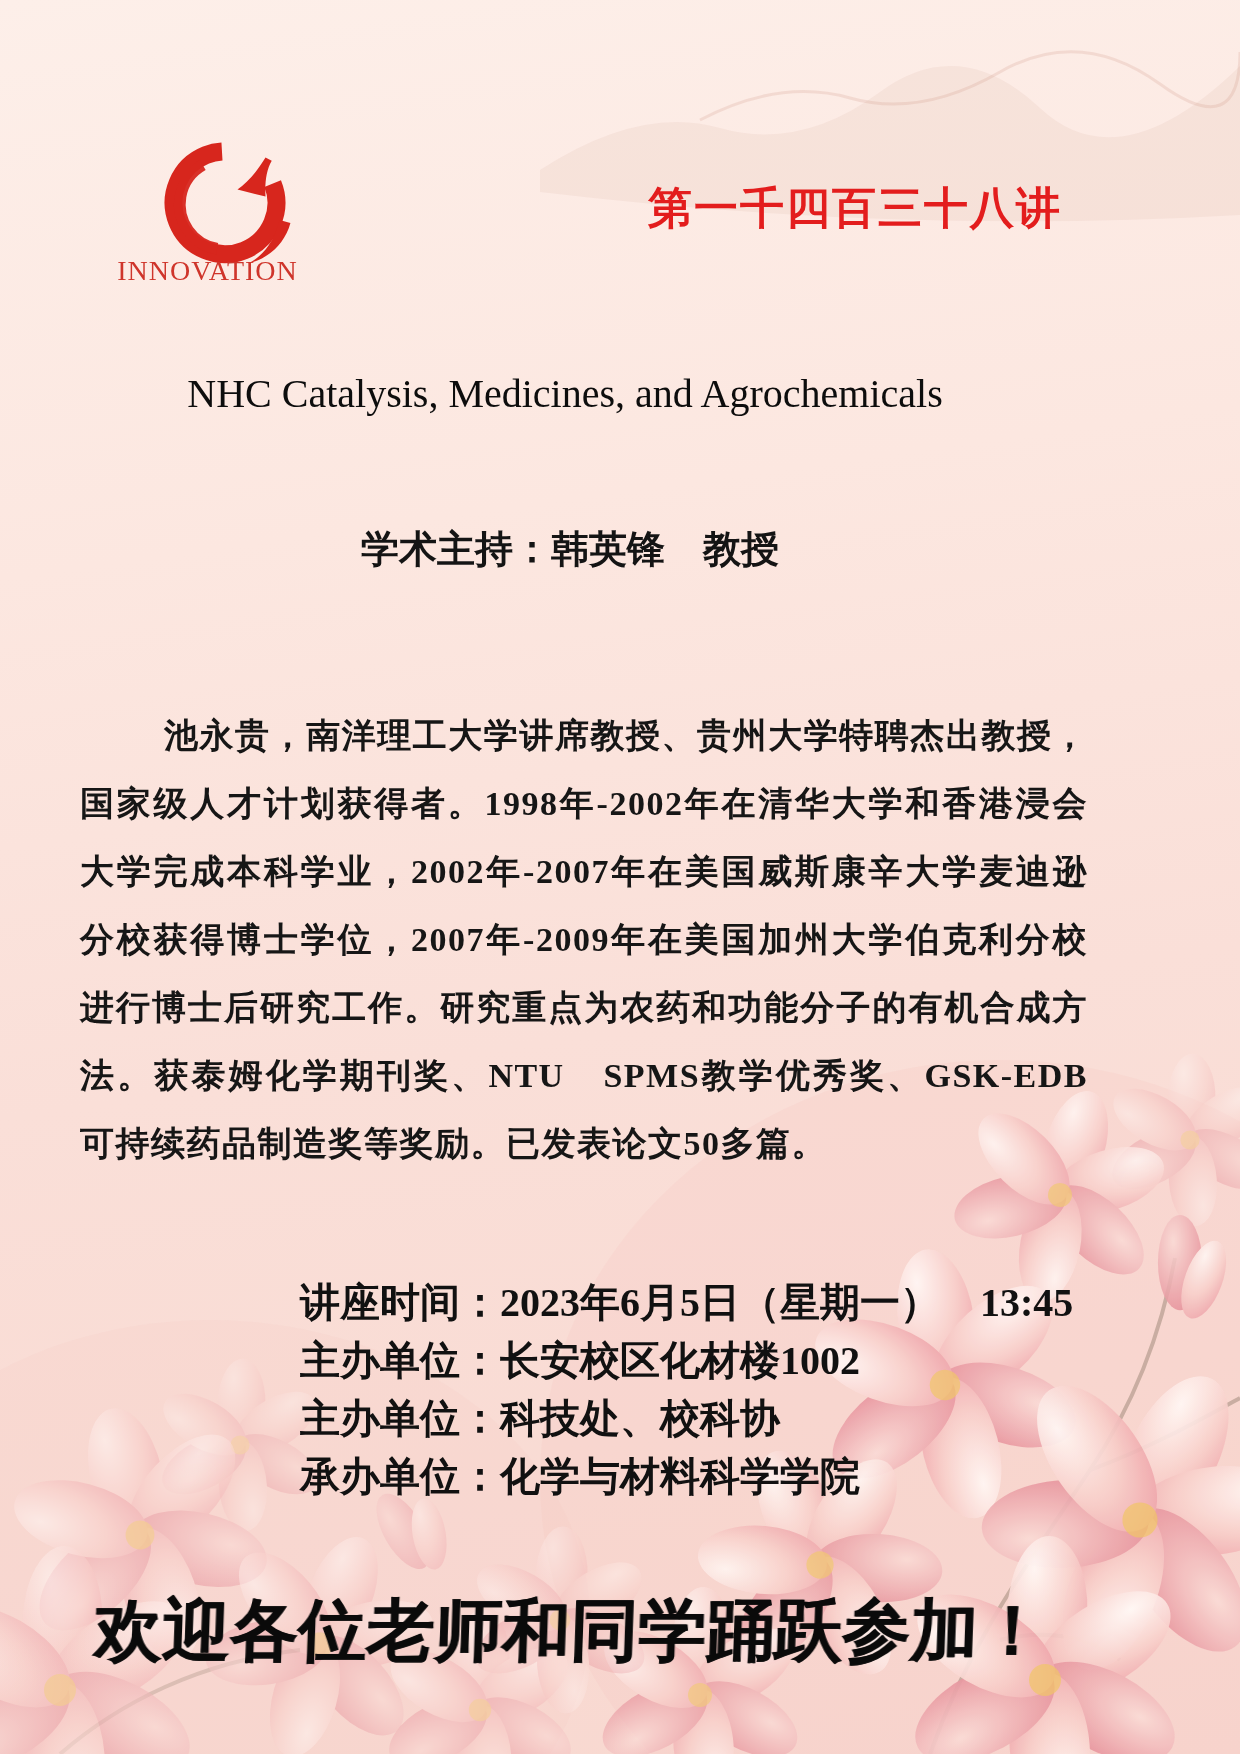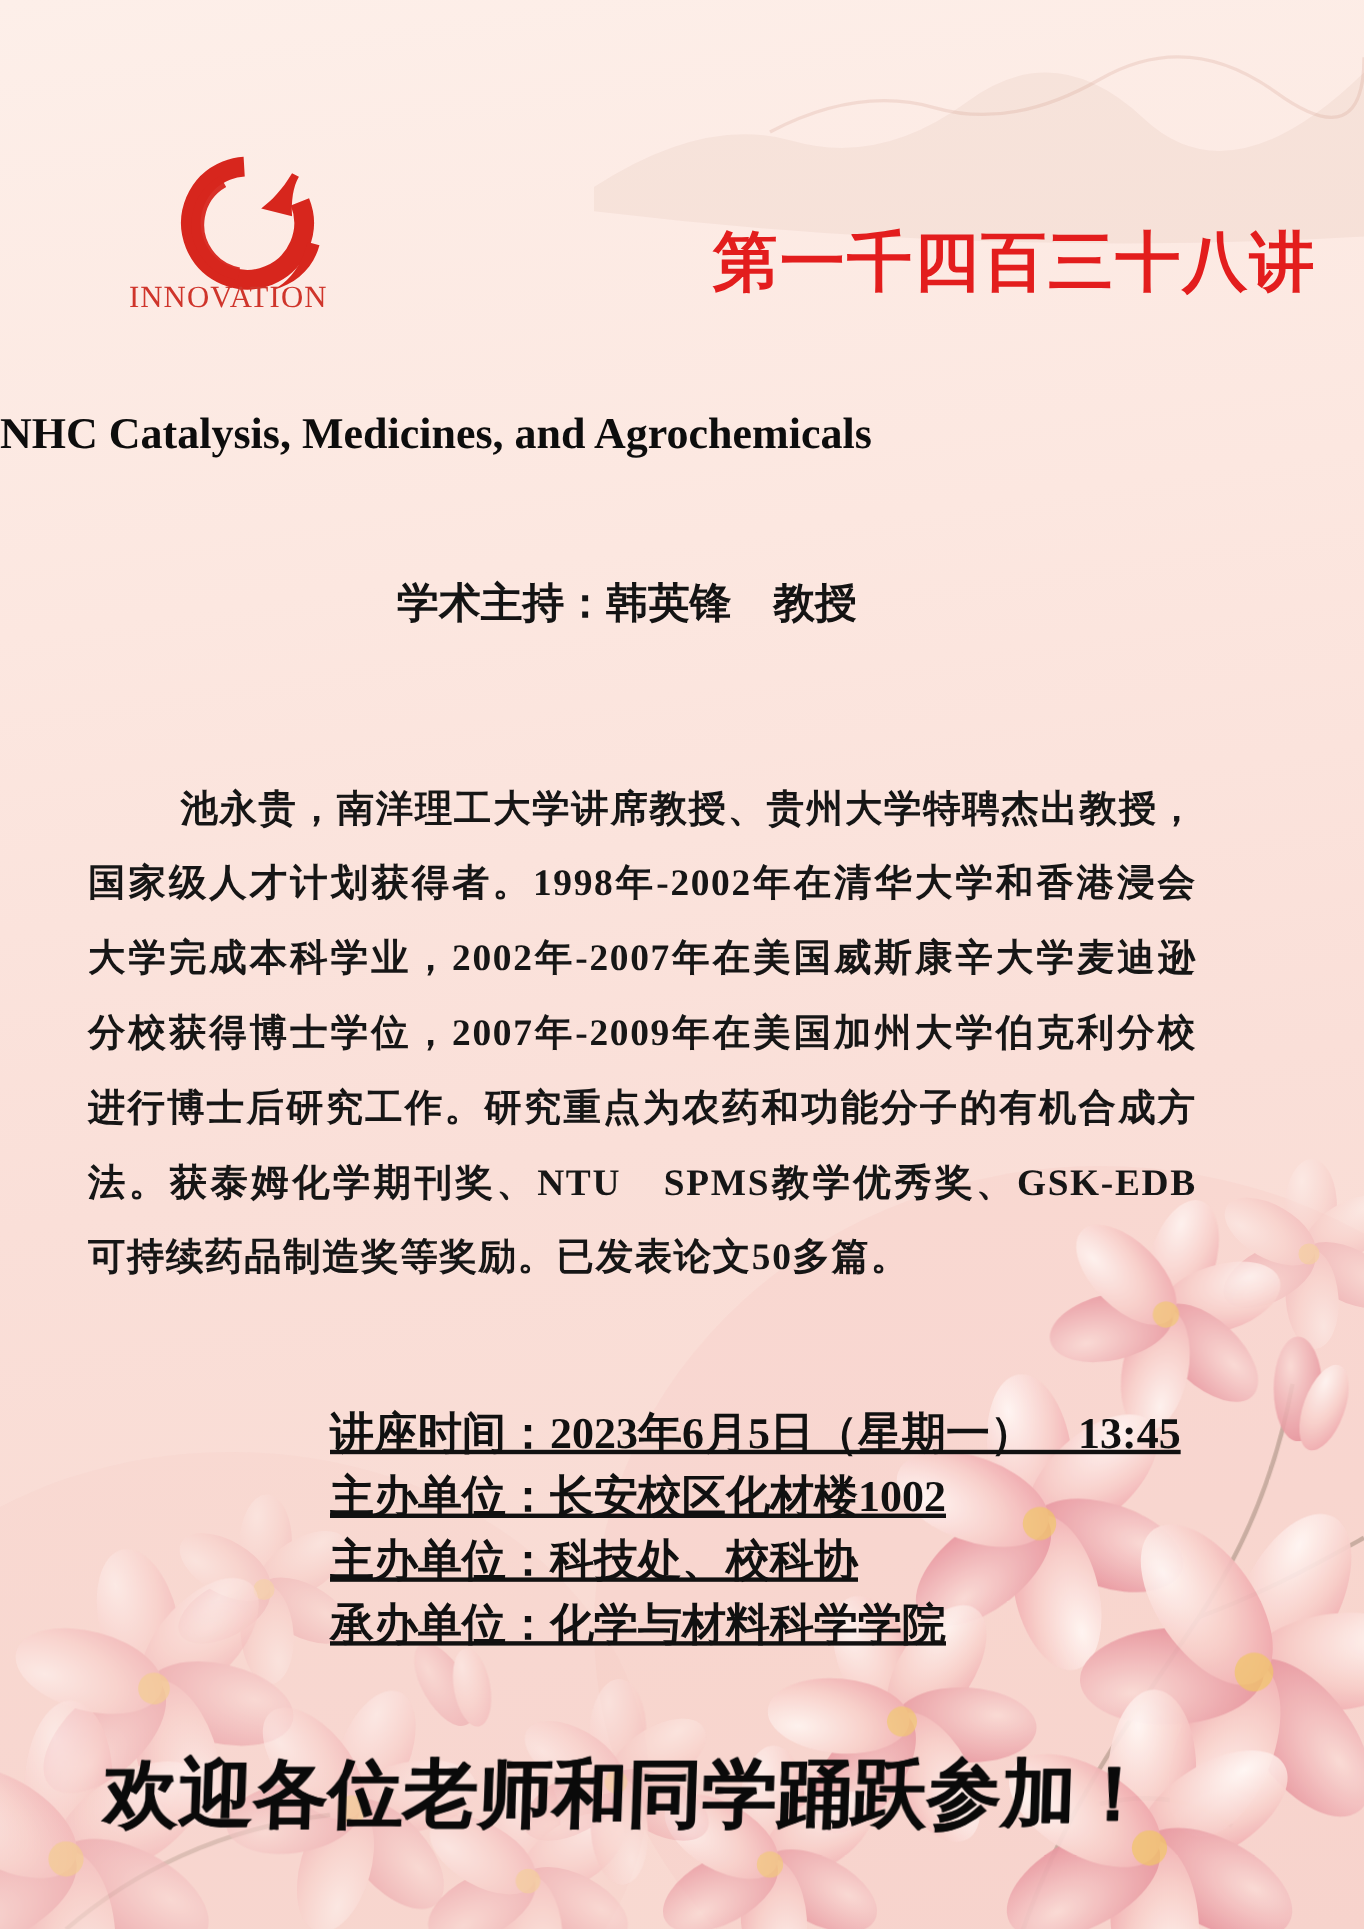--- a/index.html
+++ b/index.html
@@ -21,41 +21,41 @@
     text-align: center; font-size: 28px; letter-spacing: 1px;
     color: #cf352b; font-family: "Liberation Serif", serif;
   }
   .forum-title {
     position: absolute; left: 293px; top: 146px;
     font-size: 82px; font-weight: 900; letter-spacing: 4px;
     color: #e31d1d; font-family: "Liberation Sans", sans-serif; line-height: 1;
   }
   .lecture-no {
     position: absolute; left: 648px; top: 186px;
-    font-size: 59px; font-weight: 700; letter-spacing: 2px;
-    color: #e31d1d; font-family: Liberation Mono, monospace; line-height: 1; margin-top: 27px;
+    font-size: 44px; font-weight: 700; letter-spacing: 2px;
+    color: #e31d1d; font-family: Liberation Sans, sans-serif; line-height: 1;
   }
   .talk-title {
     position: absolute; left: 0; top: 370px; width: 1130px;
-    font-size: 40px; font-weight: 700;
+    text-align: center; font-size: 40px; font-weight: 400;
     font-family: "Liberation Serif", serif; color: #0d0d0d;
   }
   .people {
     position: absolute; left: 0; top: 518px; width: 1140px;
     text-align: center; font-size: 38px; font-weight: 700;
     line-height: 62px; color: #141414;
   }
   .bio {
     position: absolute; left: 80px; top: 702px; width: 1008px;
     font-size: 34px; line-height: 68px; letter-spacing: 1.5px;
     text-align: justify; text-indent: 84px; font-weight: 700; color: #161616;
   }
   .details {
     position: absolute; left: 300px; top: 1274px;
-    font-size: 40px; line-height: 58px; font-weight: 700; color: #111; text-decoration: underline;
+    font-size: 40px; line-height: 58px; font-weight: 700; color: #111;
   }
   .details p { white-space: pre-wrap; }
   .welcome {
     position: absolute; left: 0; top: 1586px; width: 1140px;
     text-align: center; font-size: 68px; font-weight: 900;
     color: #0a0a0a; transform: skewX(-2deg);
     text-shadow: 1px 0 0 #0a0a0a;
     font-family: "Liberation Serif", serif;
   }
 </style>

